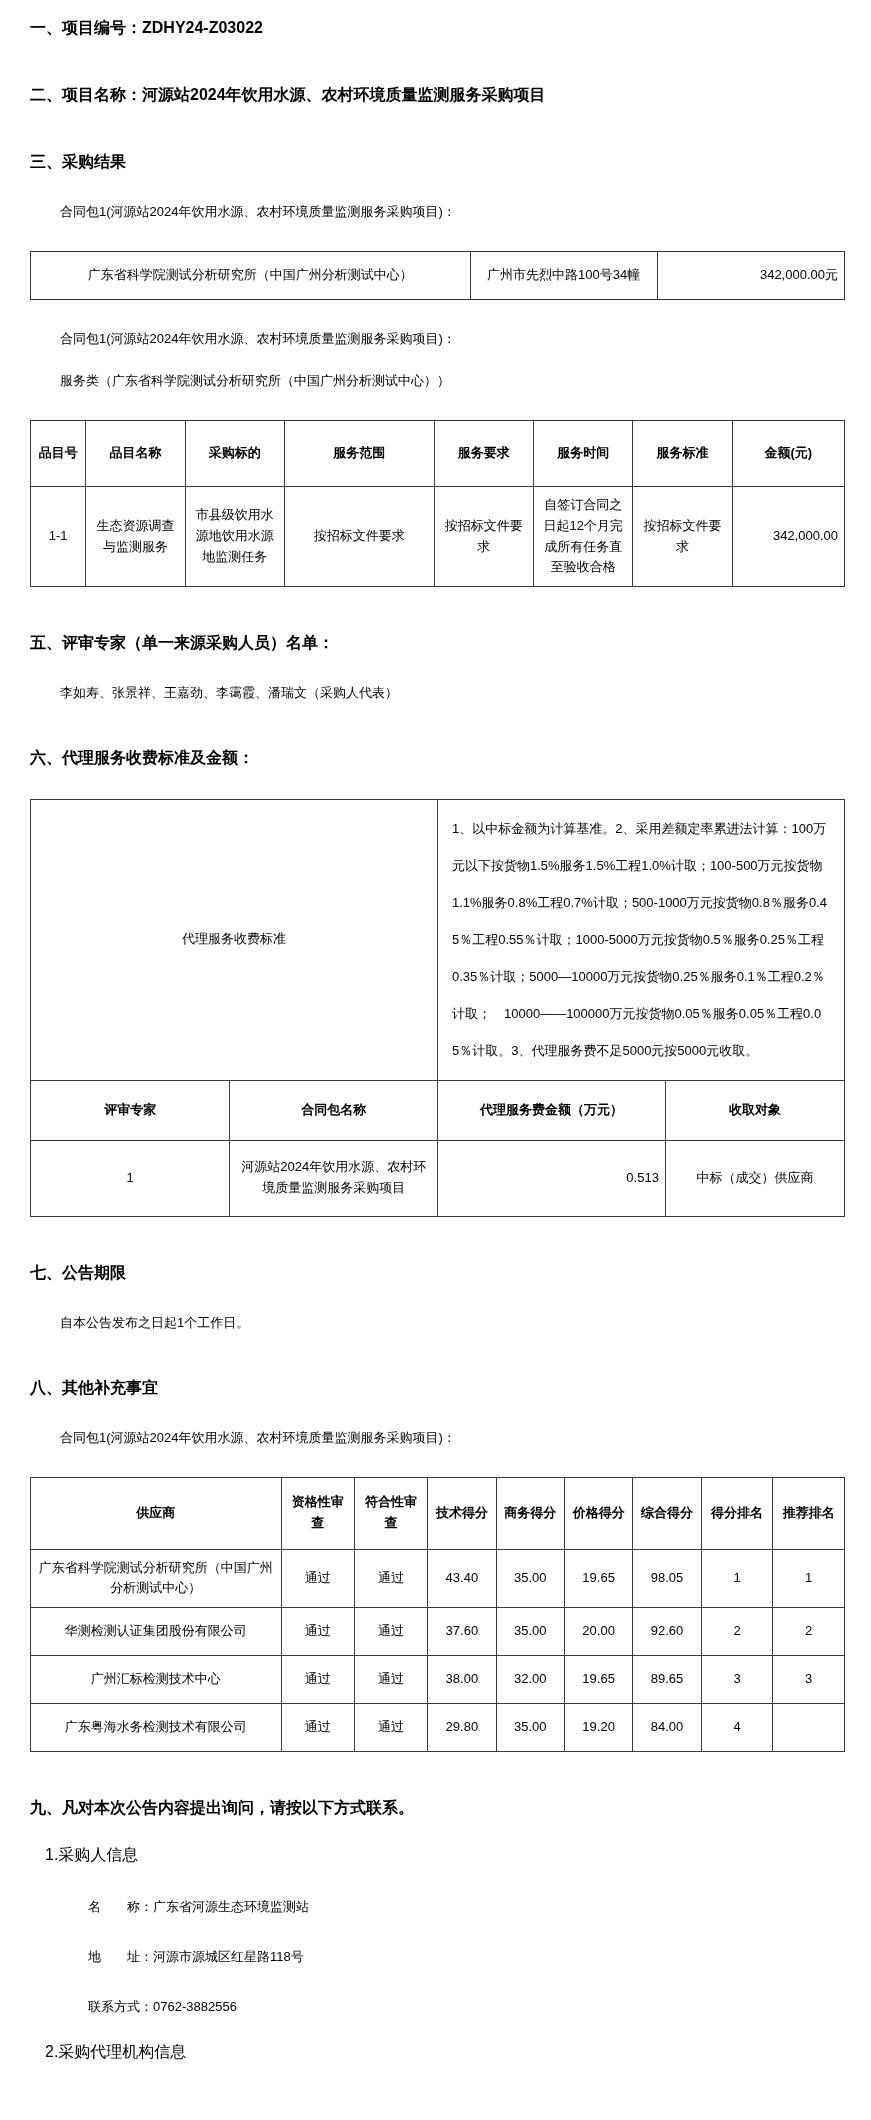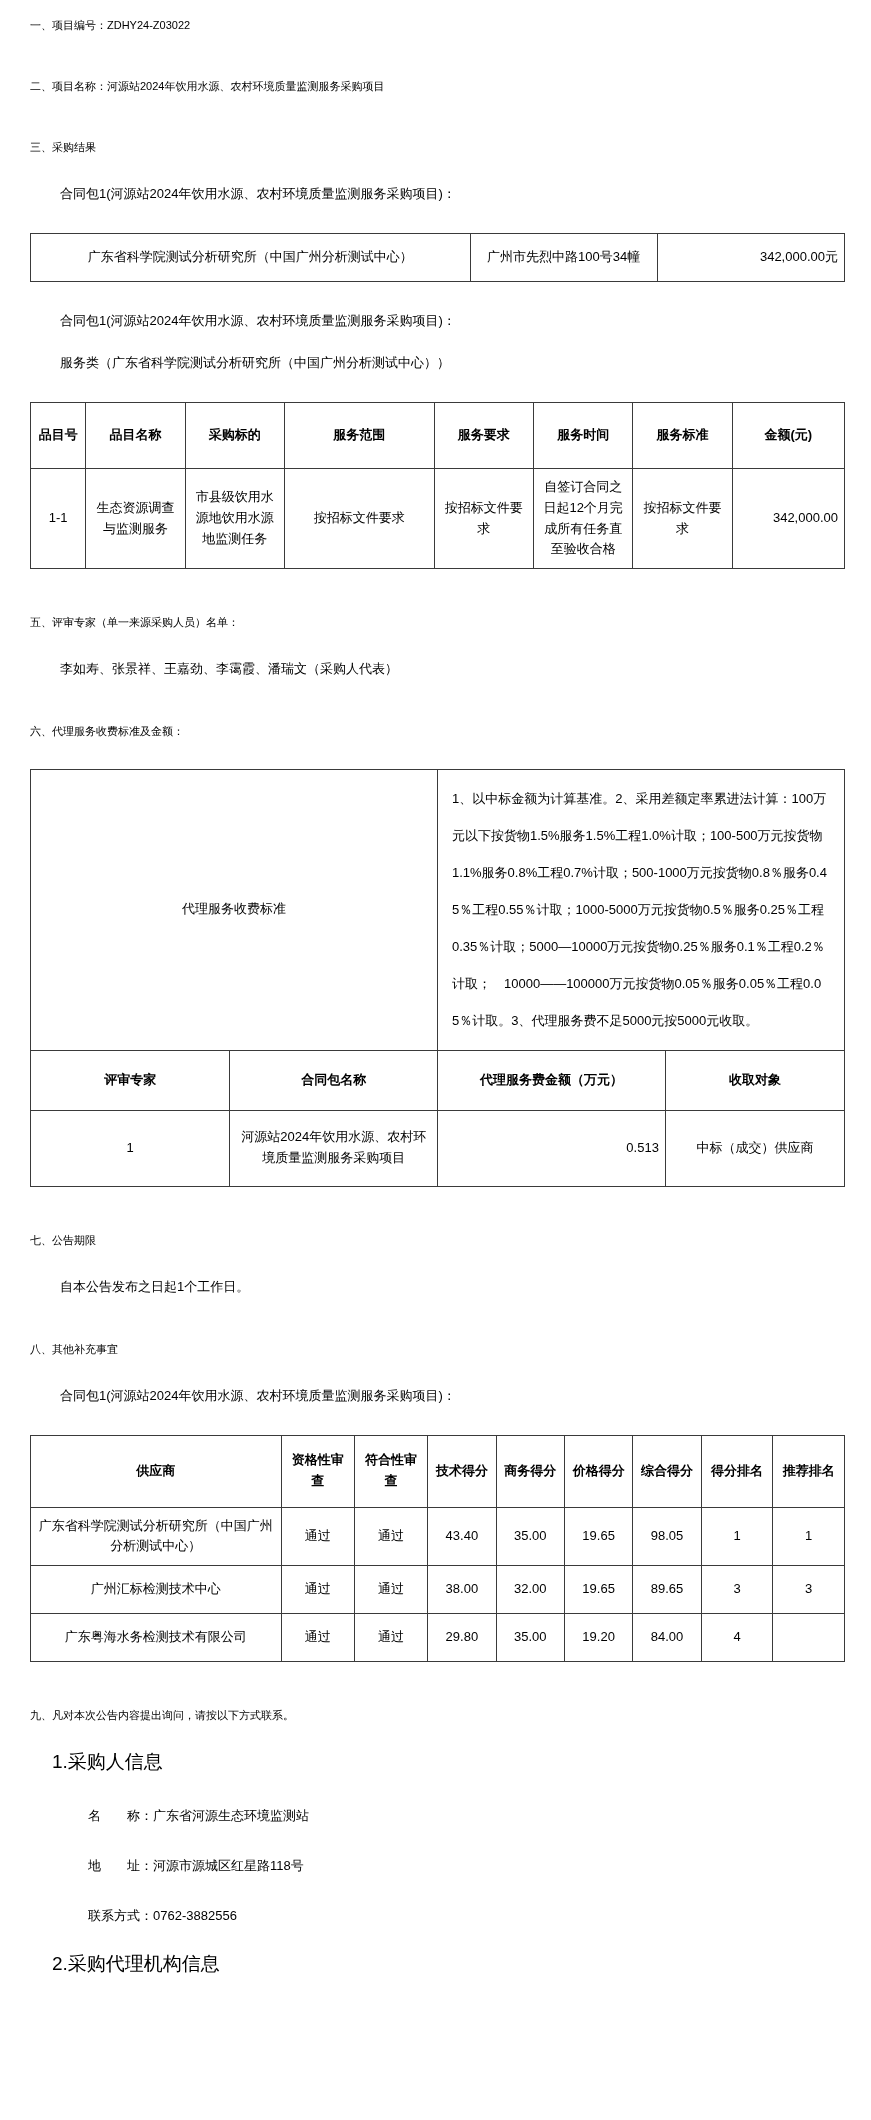--- a/index.html
+++ b/index.html
@@ -5,21 +5,21 @@
   * { box-sizing: border-box; }
   html, body { margin: 0; padding: 0; }
   body {
     width: 871px;
     background: #ffffff;
     color: #000000;
     font-family: "Liberation Sans", "DejaVu Sans", sans-serif;
   }
   .page { padding: 10px 26px 70px 30px; }
 
-  .hd { font-size: 11px; font-weight: normal; margin: 46px 0 0 0; }
+  .hd { font-size: 16px; font-weight: bold; margin: 46px 0 0 0; }
   .hd.first { margin-top: 8px; }
   .intro { font-size: 13px; margin: 30px 0 0 30px; }
   .intro.tight { margin-top: 24px; }
 
   table.t {
     width: 100%;
     border-collapse: collapse;
     table-layout: fixed;
     margin-top: 30px;
   }
@@ -48,21 +48,21 @@
     line-height: 2.85;
     padding: 10px 14px;
     font-size: 13px;
   }
   .fee-table th { height: 60px; }
   .fee-table .pkg-row td { height: 76px; }
 
   .score-table th { height: 72px; padding: 8px 2px; line-height: 1.8; }
   .score-table td { height: 48px; line-height: 1.7; padding: 6px 3px; }
 
-  .contact-l1 { font-size: 19px; margin: 26px 0 0 22px; }
+  .contact-l1 { font-size: 16px; margin: 26px 0 0 15px; }
   .contact-l2 { font-size: 13px; margin: 32px 0 0 58px; }
 </style>
 </head>
 <body>
 
 <div class="page">
 
   <p class="hd first">一、项目编号：ZDHY24-Z03022</p>
 
   <p class="hd">二、项目名称：河源站2024年饮用水源、农村环境质量监测服务采购项目</p>
@@ -190,20 +190,31 @@
       <td>通过</td>
       <td>通过</td>
       <td>43.40</td>
       <td>35.00</td>
       <td>19.65</td>
       <td>98.05</td>
       <td>1</td>
       <td>1</td>
     </tr>
     <tr>
+      <td>华测检测认证集团股份有限公司</td>
+      <td>通过</td>
+      <td>通过</td>
+      <td>37.60</td>
+      <td>35.00</td>
+      <td>20.00</td>
+      <td>92.60</td>
+      <td>2</td>
+      <td>2</td>
+    </tr>
+    <tr>
       <td>广州汇标检测技术中心</td>
       <td>通过</td>
       <td>通过</td>
       <td>38.00</td>
       <td>32.00</td>
       <td>19.65</td>
       <td>89.65</td>
       <td>3</td>
       <td>3</td>
     </tr>

